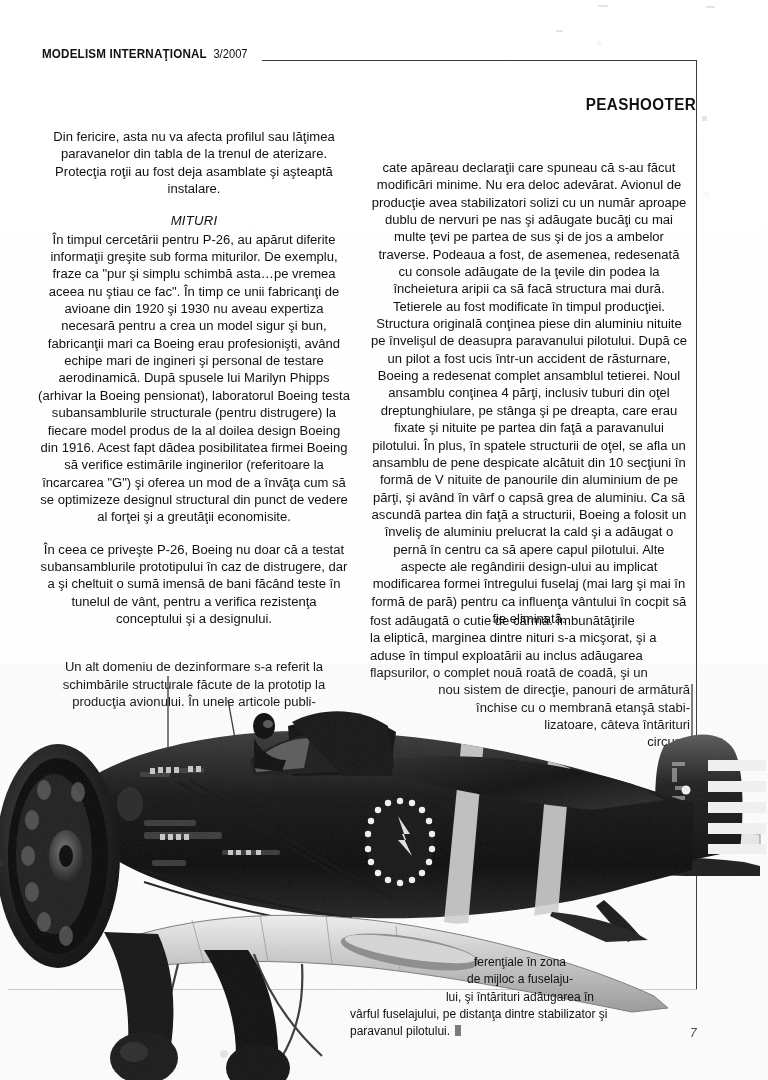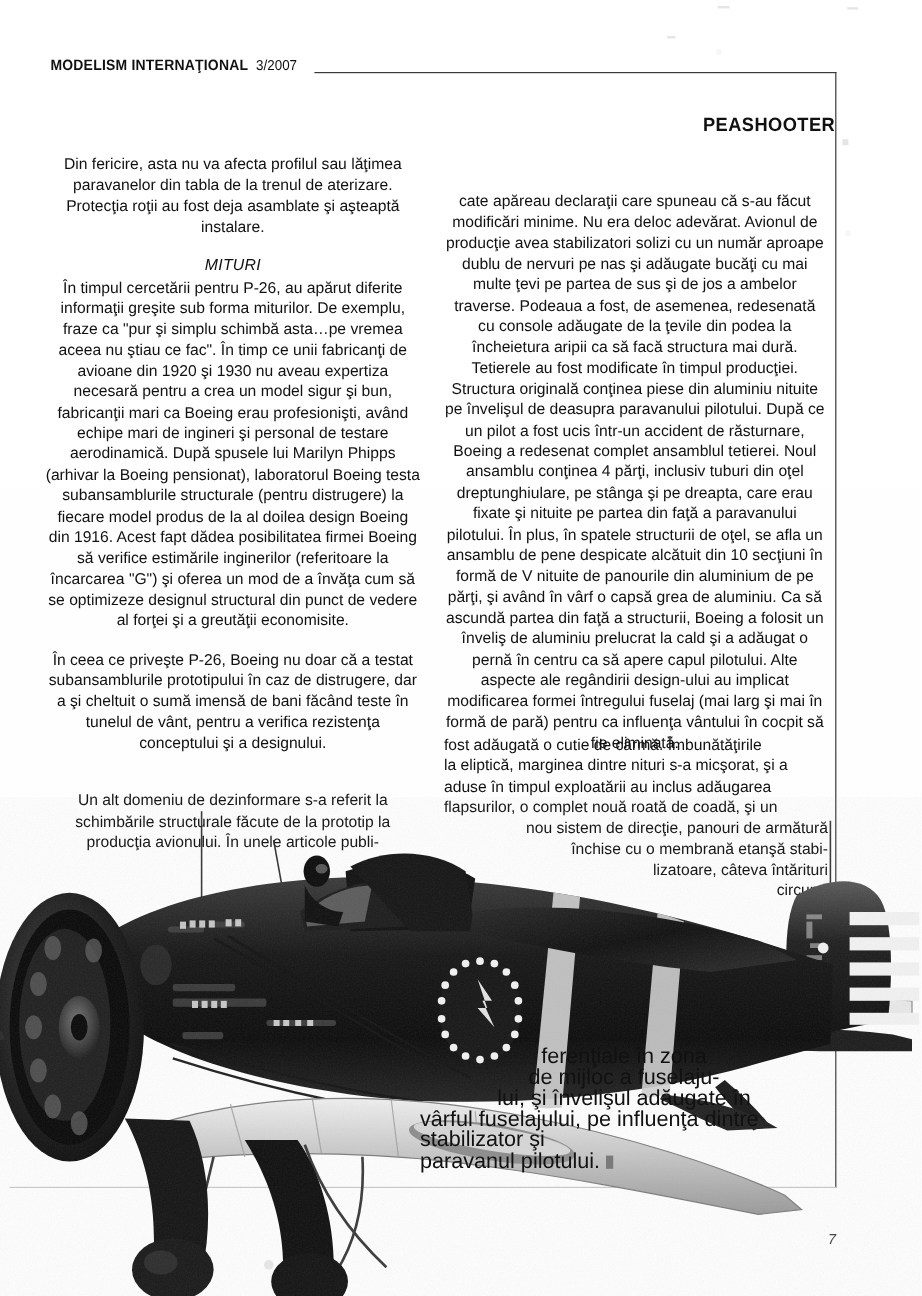--- a/index.html
+++ b/index.html
@@ -57,22 +57,22 @@
     letter-spacing:.2px;
   }
   .tail-para{
     position:absolute;left:370px;top:612px;width:320px;
     font-size:13.05px;line-height:17.35px;
   }
   .tail-para .l{display:block;}
   .tail-para .r{display:block;text-align:right;}
 
   .bottom-para{
-    position:absolute;left:350px;top:872px;width:340px;
-    font-size:18px;line-height:17.35px;z-index:6;
+    position:absolute;left:350px;top:954px;width:340px;
+    font-size:12px;line-height:17.35px;z-index:6;
   }
   .bottom-para .c{display:block;text-align:center;}
   .bottom-para .l{display:block;text-align:left;}
   .endmark{
     display:inline-block;width:6px;height:11px;background:#7a7a7a;
     margin-left:5px;vertical-align:-1px;
   }
 
   .folio{
     position:absolute;left:690px;top:1026px;font-size:12px;font-style:italic;color:#444;
@@ -352,18 +352,18 @@
     <path d="M560 248 C600 252 634 262 656 276 L614 278 C590 268 572 258 558 252 Z" fill="#222"></path>
 
     <rect x="0" y="0" width="776" height="416" filter="url(#grain)" fill="#888" opacity=".35"></rect>
   </g>
 </svg>
 </div>
 
 <div class="bottom-para">
   <span class="c">ferenţiale în zona</span>
   <span class="c">de mijloc a fuselaju-</span>
-  <span class="c">lui, şi învelişul adăugate în</span>
-  <span class="l">vârful fuselajului, pe influenţa dintre stabilizator şi</span>
+  <span class="c">lui, şi întărituri adăugarea în</span>
+  <span class="l">vârful fuselajului, pe distanţa dintre stabilizator şi</span>
   <span class="l"><span>paravanul pilotului.</span><span class="endmark"></span></span>
 </div>
 
 <div class="folio">7</div>
 
 </body></html>

